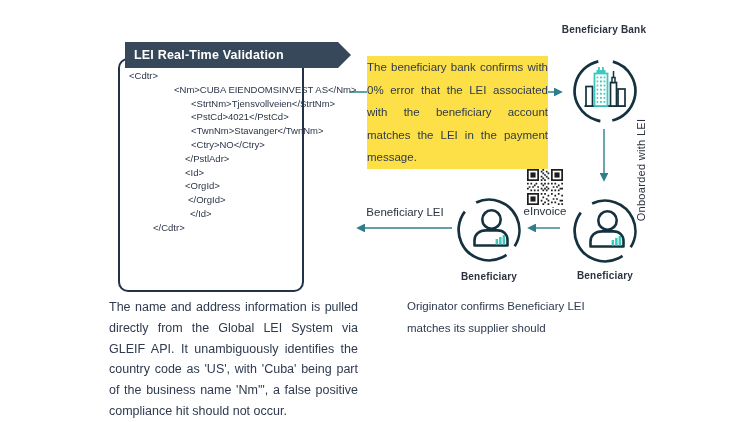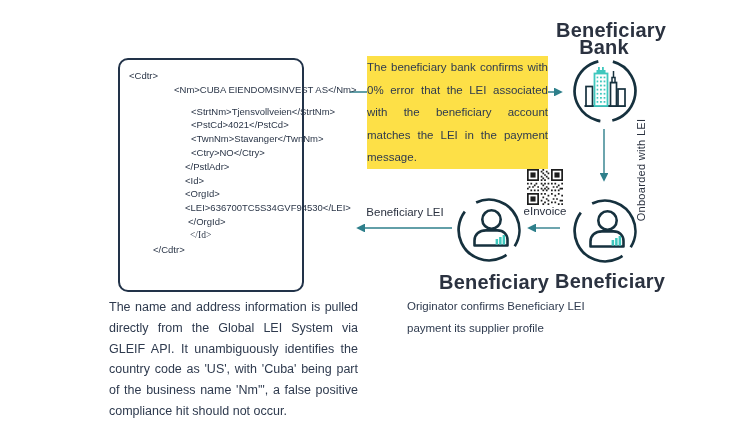--- a/index.html
+++ b/index.html
@@ -29,21 +29,21 @@
   
   .bank-note{
     position:absolute;left:367px;top:56px;width:181px;background:#fde047;z-index:2;
     font-size:11.5px;line-height:22.6px;font-weight:500;text-align:justify;color:#2e3a4e;
   }
   .originator-note{
     position:absolute;left:407px;top:295px;width:182px;z-index:2;
     font-size:11.5px;line-height:22.4px;font-weight:500;color:#2e3a4e;
   }
   
-  .node-label{position:absolute;text-align:center;font-size:20px;font-weight:600;color:#2b3240;z-index:2;letter-spacing:.2px;}
+  .node-label{position:absolute;text-align:center;font-size:10px;font-weight:600;color:#2b3240;z-index:2;letter-spacing:.2px;}
   .bank-title{left:556px;top:22px;width:96px;line-height:16.5px;}
   .beneficiary-label{left:555px;top:270px;width:100px;}
   .originator-label{left:439px;top:271px;width:100px;}
   .small-label{position:absolute;font-size:11.5px;font-weight:500;color:#2b3240;z-index:2;text-align:center;}
   .einvoice-label{left:518px;top:205px;width:54px;}
   .blei-label{left:357px;top:206px;width:96px;}
   .onboarded-label{
     left:571px;top:164px;width:140px;text-align:center;
     transform:rotate(-90deg);transform-origin:center;font-size:11px;letter-spacing:.3px;
   }
@@ -108,34 +108,36 @@
           <rect x="1" y="15" width="5" height="5" fill="#fff"></rect>
           <rect x="2" y="2" width="3" height="3"></rect>
           <rect x="16" y="2" width="3" height="3"></rect>
           <rect x="2" y="16" width="3" height="3"></rect>
           <path d="M9 0h1v1h-1z M8 1h1v1h-1z M11 1h1v1h-1z M9 2h1v1h-1z M12 2h1v1h-1z M10 3h1v1h-1z M8 4h1v1h-1z M11 4h1v1h-1z M9 5h1v1h-1z M12 5h1v1h-1z M10 6h1v1h-1z M8 6h1v1h-1z M0 8h1v1h-1z M2 8h1v1h-1z M5 8h1v1h-1z M4 9h1v1h-1z M1 10h1v1h-1z M3 10h1v1h-1z M6 10h1v1h-1z M0 11h1v1h-1z M2 12h1v1h-1z M4 12h1v1h-1z M6 12h1v1h-1z M8 8h1v1h-1z M10 8h1v1h-1z M12 8h1v1h-1z M9 9h1v1h-1z M11 10h1v1h-1z M8 11h1v1h-1z M10 11h1v1h-1z M12 11h1v1h-1z M9 12h1v1h-1z M11 12h1v1h-1z M14 8h1v1h-1z M16 8h1v1h-1z M18 9h1v1h-1z M20 8h1v1h-1z M15 10h1v1h-1z M17 10h1v1h-1z M19 11h1v1h-1z M14 12h1v1h-1z M16 12h1v1h-1z M18 12h1v1h-1z M20 11h1v1h-1z M8 14h1v1h-1z M10 14h1v1h-1z M12 15h1v1h-1z M9 16h1v1h-1z M11 17h1v1h-1z M8 18h1v1h-1z M12 18h1v1h-1z M10 19h1v1h-1z M9 20h1v1h-1z M12 20h1v1h-1z M14 14h1v1h-1z M16 15h1v1h-1z M18 14h1v1h-1z M20 15h1v1h-1z M15 17h1v1h-1z M17 17h1v1h-1z M19 18h1v1h-1z M14 19h1v1h-1z M16 19h1v1h-1z M18 20h1v1h-1z M20 18h1v1h-1z M20 20h1v1h-1z"></path>
         </g>
       </symbol>
     </defs>
   </svg>
 
+  <div class="banner">
+    <span>LEI Real-Time Validation</span>
+  </div>
   <div class="code-box">
     <div>
         <div class="code-line" style="padding-left: 0px;">&lt;Cdtr&gt;</div>
         <div class="code-line" style="padding-left: 45px;">&lt;Nm&gt;CUBA EIENDOMSINVEST AS&lt;/Nm&gt;</div>
-        <div class="code-line" style="padding-left: 62px; margin-top: 8px;">&lt;StrtNm&gt;Tjensvollveien&lt;/StrtNm&gt;</div>
+        <div class="code-line" style="padding-left: 62px;">&lt;StrtNm&gt;Tjensvollveien&lt;/StrtNm&gt;</div>
         <div class="code-line" style="padding-left: 62px;">&lt;PstCd&gt;4021&lt;/PstCd&gt;</div>
         <div class="code-line" style="padding-left: 62px;">&lt;TwnNm&gt;Stavanger&lt;/TwnNm&gt;</div>
         <div class="code-line" style="padding-left: 62px;">&lt;Ctry&gt;NO&lt;/Ctry&gt;</div>
         <div class="code-line" style="padding-left: 56px;">&lt;/PstlAdr&gt;</div>
         <div class="code-line" style="padding-left: 56px;">&lt;Id&gt;</div>
         <div class="code-line" style="padding-left: 56px;">&lt;OrgId&gt;</div>
-        <div class="code-line" style="padding-left: 56px;">&lt;LEI&gt;636700TC5S34GVF94530&lt;/LEI&gt;</div>
         <div class="code-line" style="padding-left: 59px;">&lt;/OrgId&gt;</div>
-        <div class="code-line" style="padding-left: 61px; font-family: Liberation Serif, serif;">&lt;/Id&gt;</div>
+        <div class="code-line" style="padding-left: 61px;">&lt;/Id&gt;</div>
         <div class="code-line" style="padding-left: 24px;">&lt;/Cdtr&gt;</div>
       </div>
   </div>
   <div class="caption">The name and address information is pulled directly from the Global LEI System via GLEIF API. It unambiguously identifies the country code as 'US', with 'Cuba' being part of the business name 'Nm'", a false positive compliance hit should not occur.</div>
 
   <div class="bank-note">The beneficiary bank confirms with 0% error that the LEI associated with the beneficiary account matches the LEI in the payment message.</div>
 
   <div class="node-label bank-title">Beneficiary Bank</div>
   <svg class="circle-icon bank-icon" viewBox="0 0 66 66">
     <use href="#bank-circle"></use>
@@ -153,15 +155,15 @@
 
   <svg class="qr" viewBox="0 0 21 21">
     <use href="#qr-code"></use>
   </svg>
   <div class="small-label einvoice-label">eInvoice</div>
 
   <div class="small-label blei-label">Beneficiary LEI</div>
 
   <div class="small-label onboarded-label">Onboarded with LEI</div>
 
-  <div class="originator-note">Originator confirms Beneficiary LEI payment its supplier profile</div>
+  <div class="originator-note">Originator confirms Beneficiary LEI matches its supplier should</div>
 
 </div>
 
 </body></html>

